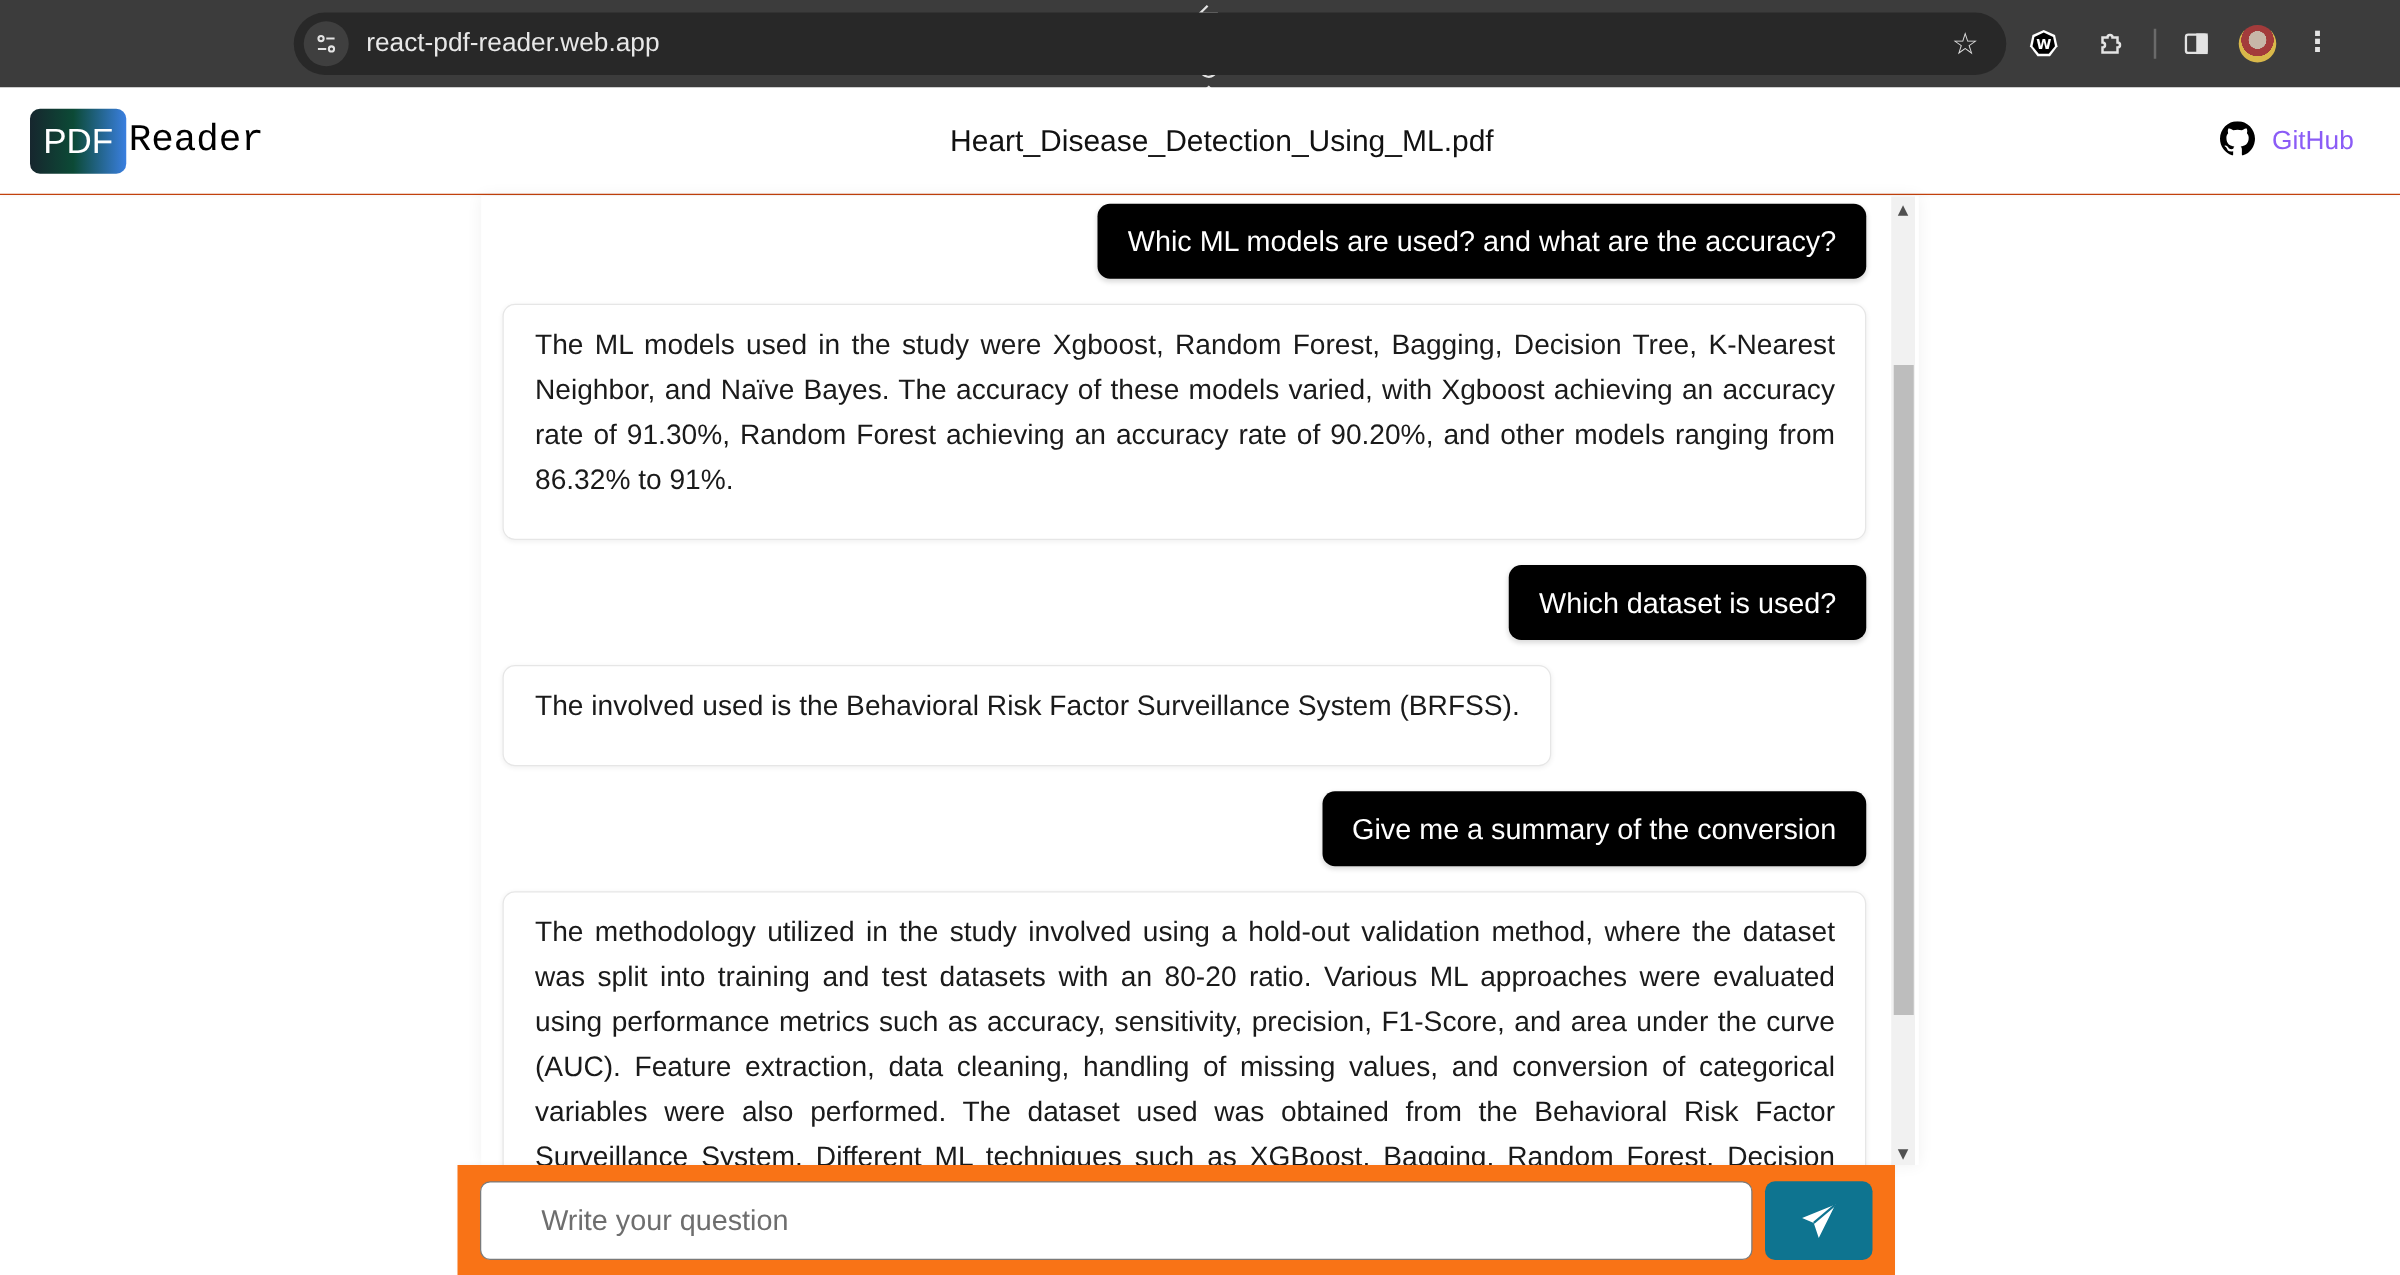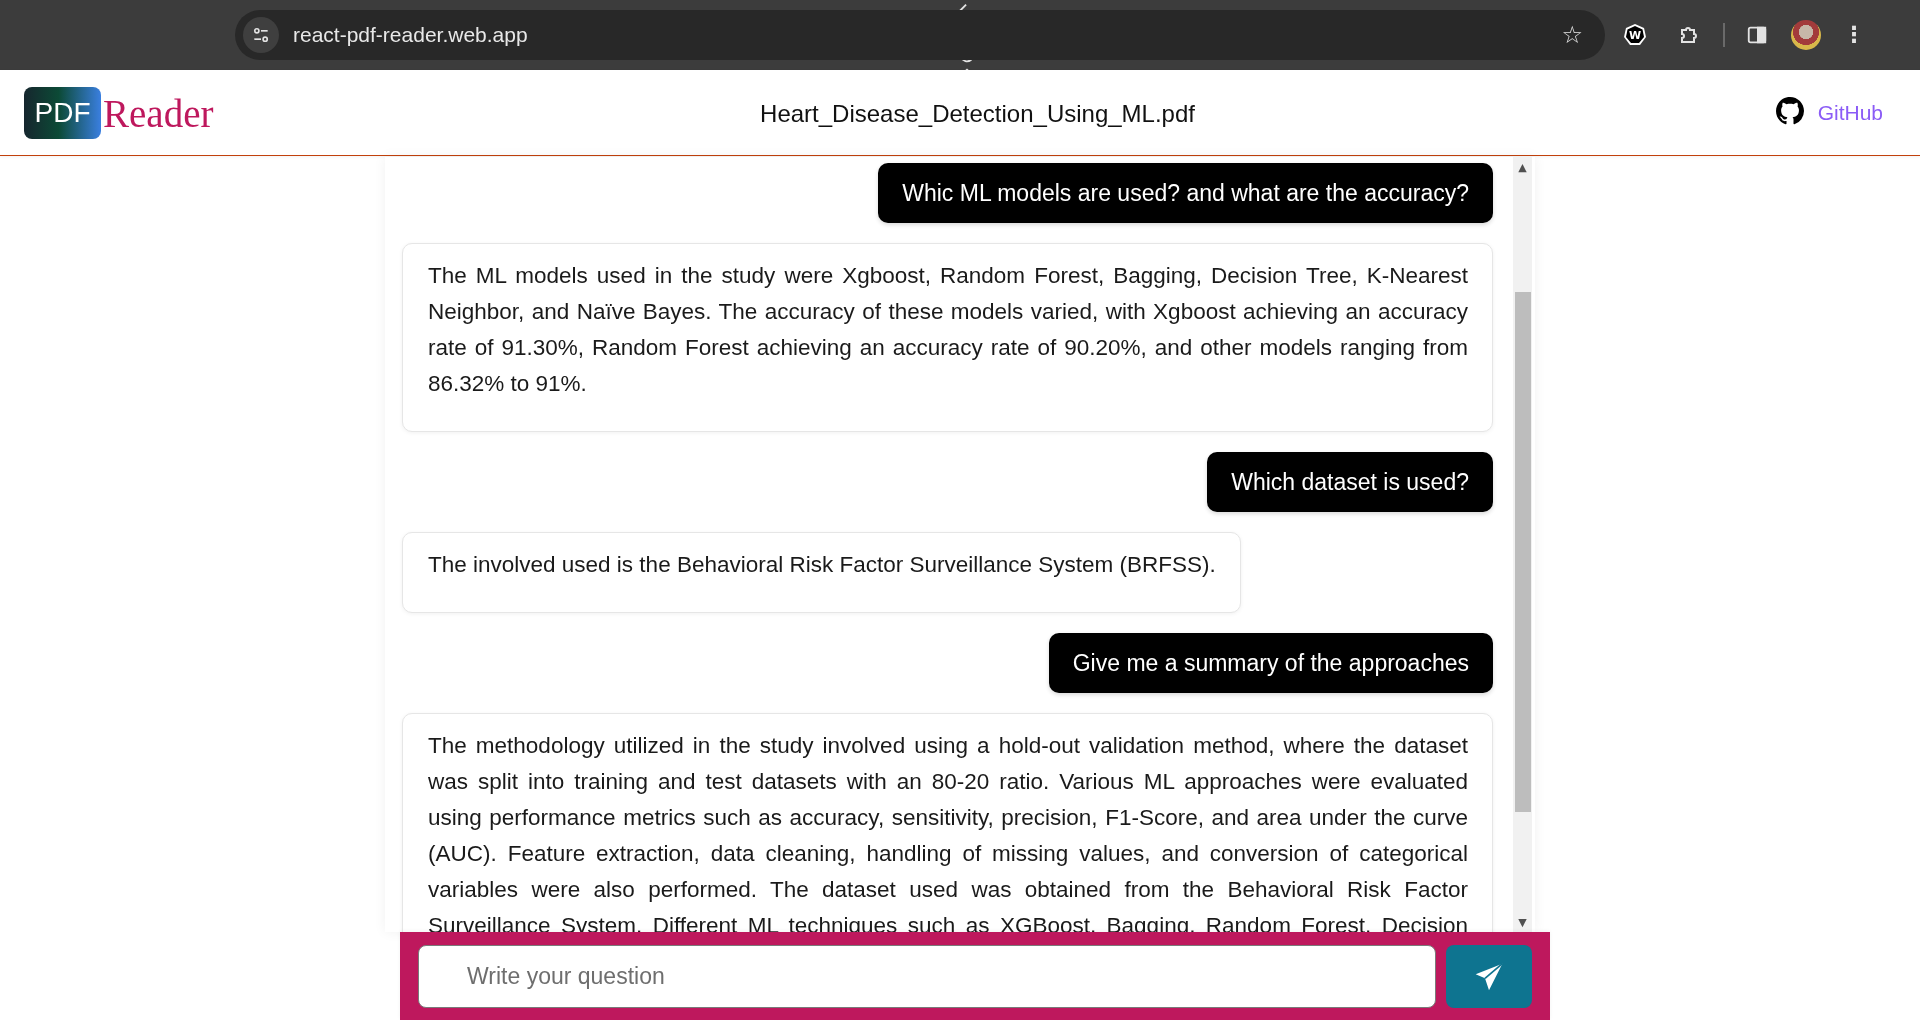--- a/index.html
+++ b/index.html
@@ -17,41 +17,41 @@
   .ext-area { position: absolute; left: 1615px; top: 0; height: 70px; display: flex; align-items: center; }
   .ext-icon { width: 40px; height: 40px; display: flex; align-items: center; justify-content: center; color: #e3e3e3; margin-right: 14px; }
   .sep { width: 2px; height: 24px; background: #6a6a6a; margin: 0 12px 0 0; }
   .avatar { width: 30px; height: 30px; border-radius: 50%; background: radial-gradient(circle at 50% 40%, #c7b7a8 0 30%, #a33b3b 31% 55%, #d9b84a 56%); }
   .menu-dots { color: #e3e3e3; font-size: 22px; font-weight: bold; margin-left: 22px; line-height: 1; }
 
   
   .app-header { position: absolute; left: 0; top: 70px; width: 1920px; height: 86px; background: #ffffff; border-bottom: 1px solid #c2410c; box-shadow: 0 1px 3px rgba(0,0,0,0.05); }
   .logo { position: absolute; left: 24px; top: 17px; display: flex; align-items: center; }
   .logo-badge { width: 77px; height: 52px; border-radius: 8px; background: linear-gradient(90deg, #16262e 0%, #0c4a36 45%, #3a7fe0 100%); color: #ffffff; font-size: 28px; display: flex; align-items: center; justify-content: center; font-family: "Liberation Sans", sans-serif; }
-  .logo-text { font-size: 39px; color: #be185d; margin-left: 2px; font-family: Liberation Serif, serif; }
+  .logo-text { font-size: 30px; color: #000000; margin-left: 2px; font-family: Liberation Mono, monospace; }
   .doc-title { position: absolute; left: 0; width: 1955px; top: 30px; text-align: center; font-size: 24px; color: #111; font-family: "Liberation Sans", sans-serif; }
   .github { position: absolute; right: 37px; top: 27px; display: flex; align-items: flex-end; color: #8b5cf6; font-size: 21px; font-family: "Liberation Sans", sans-serif; }
   .github svg { width: 28px; height: 28px; margin-right: 14px; }
 
   
   .chat-panel { position: absolute; left: 385px; top: 157px; width: 1150px; height: 775px; background: #ffffff; box-shadow: 0 0 12px rgba(0,0,0,0.06); overflow: hidden; }
   .chat-list { position: absolute; left: 0; top: 0; width: 1128px; height: 775px; padding: 6px 20px 0 17px; }
   .msg-row { display: flex; margin-bottom: 20px; }
   .msg-row.user { justify-content: flex-end; }
   .bubble-user { background: #000000; color: #ffffff; font-size: 23px; padding: 0 24px; height: 60px; line-height: 60px; border-radius: 10px; font-family: "Liberation Sans", sans-serif; box-shadow: 0 2px 4px rgba(0,0,0,0.15); }
   .bubble-bot { background: #ffffff; color: #1a1a1a; font-size: 22.5px; line-height: 36px; padding: 14px 24px 29px 25px; border: 1px solid #e6e6e6; border-radius: 10px; text-align: justify; font-family: "Liberation Sans", sans-serif; box-shadow: 0 1px 4px rgba(0,0,0,0.06); }
   .bubble-bot.short { display: inline-block; }
   .scrollbar { position: absolute; right: 3px; top: 0; width: 19px; height: 775px; background: #f1f1f1; }
   .scroll-up, .scroll-down { position: absolute; left: 0; width: 19px; height: 20px; display: flex; align-items: center; justify-content: center; color: #505050; font-size: 11px; }
   .scroll-up { top: 0; }
   .scroll-down { bottom: 0; }
   .scroll-thumb { position: absolute; left: 2px; top: 135px; width: 16px; height: 520px; background: #bdbdbd; }
 
   
-  .input-area { position: absolute; left: 400px; top: 932px; width: 1150px; height: 88px; background: #be185d; box-shadow: 0 -1px 4px rgba(0,0,0,0.05); }
+  .input-area { position: absolute; left: 366px; top: 932px; width: 1150px; height: 88px; background: #f97316; box-shadow: 0 -1px 4px rgba(0,0,0,0.05); }
   .question-input { position: absolute; left: 18px; top: 13px; width: 1018px; height: 63px; border: 1.5px solid #7a7a7a; border-radius: 8px; padding-left: 48px; font-size: 23px; color: #333; font-family: "Liberation Sans", sans-serif; outline: none; background: #fff; }
   .question-input::placeholder { color: #6e6e6e; }
   .send-btn { position: absolute; left: 1046px; top: 13px; width: 86px; height: 63px; background: #0e7490; border-radius: 8px; display: flex; align-items: center; justify-content: center; border: none; }
   .send-btn svg { width: 32px; height: 32px; }
 </style>
 </head>
 <body>
 
 <div class="browser-bar">
   <div class="nav-btn">
@@ -136,21 +136,21 @@
     <div class="msg-row">
       <div class="bubble-bot">The ML models used in the study were Xgboost, Random Forest, Bagging, Decision Tree, K-Nearest Neighbor, and Naïve Bayes. The accuracy of these models varied, with Xgboost achieving an accuracy rate of 91.30%, Random Forest achieving an accuracy rate of 90.20%, and other models ranging from 86.32% to 91%.</div>
     </div>
     <div class="msg-row user">
       <div class="bubble-user">Which dataset is used?</div>
     </div>
     <div class="msg-row">
       <div class="bubble-bot short">The involved used is the Behavioral Risk Factor Surveillance System (BRFSS).</div>
     </div>
     <div class="msg-row user">
-      <div class="bubble-user">Give me a summary of the approaches</div>
+      <div class="bubble-user">Give me a summary of the conversion</div>
     </div>
     <div class="msg-row">
       <div class="bubble-bot">The methodology utilized in the study involved using a hold-out validation method, where the dataset was split into training and test datasets with an 80-20 ratio. Various ML approaches were evaluated using performance metrics such as accuracy, sensitivity, precision, F1-Score, and area under the curve (AUC). Feature extraction, data cleaning, handling of missing values, and conversion of categorical variables were also performed. The dataset used was obtained from the Behavioral Risk Factor Surveillance System. Different ML techniques such as XGBoost, Bagging, Random Forest, Decision Tree, K-Nearest Neighbor, and Naive Bayes were trained and assessed</div>
     </div>
   </div>
   <div class="scrollbar">
     <div class="scroll-up">▲</div>
     <div class="scroll-thumb"></div>
     <div class="scroll-down">▼</div>
   </div>

